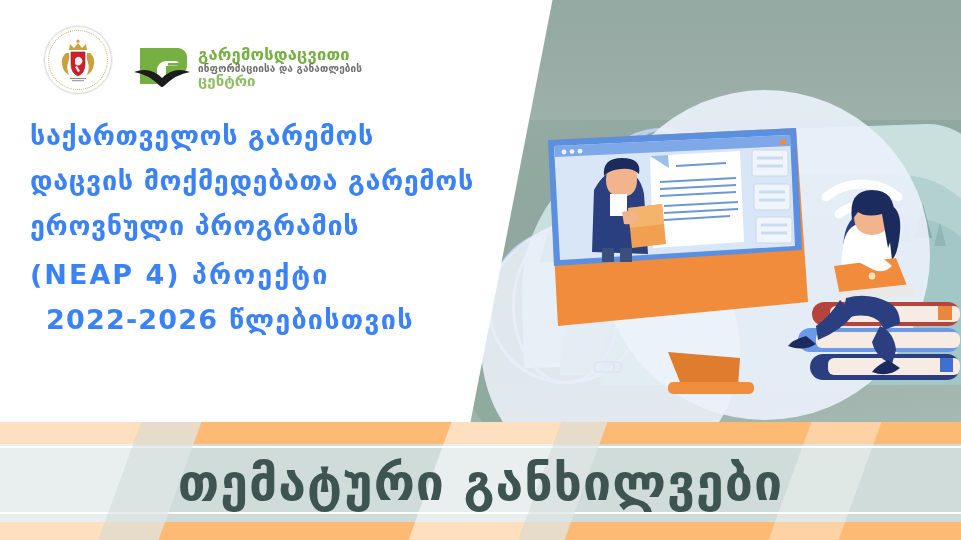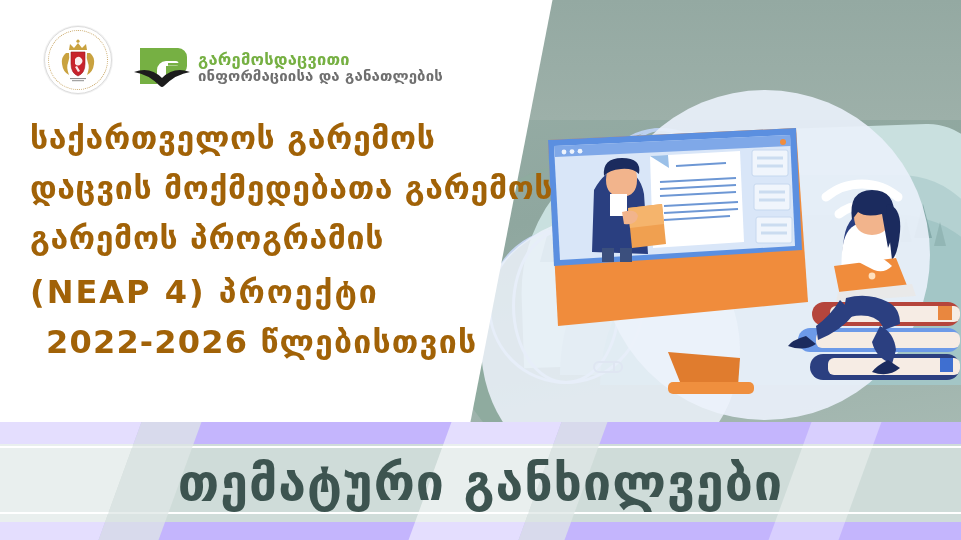--- a/index.html
+++ b/index.html
@@ -136,47 +136,47 @@
 
   .eiec {
     display: flex; align-items: center; gap: 8px;
   }
   .eiec-mark { width: 56px; height: 52px; flex: 0 0 auto; }
   .eiec-text { display: flex; flex-direction: column; line-height: 1.06; }
   .eiec-l1 {
     font-size: 16.5px; font-weight: 700; color: #76b043;
     letter-spacing: .2px;
   }
-  .eiec-l2 { font-size: 15px; font-weight: 700; color: #6f6f6f; letter-spacing:.1px; }
+  .eiec-l2 { font-size: 10px; font-weight: 700; color: #6f6f6f; letter-spacing:.1px; }
   .eiec-l3 { font-size: 15px; font-weight: 700; color: #8fbe62; }
 
   
   .headline {
     position: absolute; left: 30px; top: 122px;
     width: 420px; z-index: 30;
   }
   .headline .ln {
-    color: #a16207;
-    font-size: 32px;
+    color: #3b82f6;
+    font-size: 27px;
     font-weight: 700;
     letter-spacing: .6px;
     line-height: 1.0;
     margin-bottom: 18px;
     white-space: nowrap;
   }
   .headline .ln.n4 { letter-spacing: 2px; margin-top: 22px; }
   .headline .ln.n5 { letter-spacing: 1.2px; margin-left: 16px; }
 
   
   .illus { position: absolute; left: 540px; top: 120px; width: 421px; height: 300px; z-index: 20; }
 
   
   .banner-wrap {
     position: absolute; left: 0; bottom: 0; width: 961px; height: 118px;
-    z-index: 40; overflow: hidden; background:#c4b5fd;
+    z-index: 40; overflow: hidden; background:#fdba74;
   }
   .banner-band {
     position: absolute; left: 0; top: 22px; width: 961px; height: 78px;
     background: #cfdcd9;
   }
   .banner-band .bandline {
     position:absolute; left:0; width:961px; height:2px; background:#ffffff;
   }
   .banner-diag {
     position:absolute; top:0; height:118px; background:#ffffff;
@@ -361,28 +361,29 @@
     <div class="eiec">
       <svg class="eiec-mark" viewBox="0 0 56 52">
         <path d="M6 6 h38 a9 9 0 0 1 9 9 v9 a9 9 0 0 1 -9 9 h-12 v-9 h10 a2.5 2.5 0 0 0 0 -5 h-10 a9 9 0 0 0 -9 9 v14 h-17 Z" fill="#76b043"></path>
         <rect x="34" y="16" width="17" height="2.6" fill="#76b043"></rect>
         <rect x="34" y="21" width="17" height="2.6" fill="#76b043"></rect>
         <path d="M0 30 q16 -6 28 6 q12 -12 28 -6 q-14 2 -26 14 q-2 2 -4 0 q-12 -12 -26 -14 Z" fill="#1c1c1c"></path>
       </svg>
       <div class="eiec-text">
         <span class="eiec-l1">გარემოსდაცვითი</span>
         <span class="eiec-l2">ინფორმაციისა და განათლების</span>
+        <span class="eiec-l3">ცენტრი</span>
       </div>
     </div>
   </div>
 
   <div class="headline">
     <div class="ln n1">საქართველოს გარემოს</div>
     <div class="ln n2">დაცვის მოქმედებათა გარემოს</div>
-    <div class="ln n3">გარემოს პროგრამის</div>
+    <div class="ln n3">ეროვნული პროგრამის</div>
     <div class="ln n4">(NEAP 4) პროექტი</div>
     <div class="ln n5">2022-2026 წლებისთვის</div>
   </div>
 
   <div class="banner-wrap">
     <div class="banner-band">
       <div class="bandline" style="top:2px;"></div>
       <div class="bandline" style="top:68px;"></div>
     </div>
     <div class="banner-diag" style="left:-30px; width:150px;"></div>

